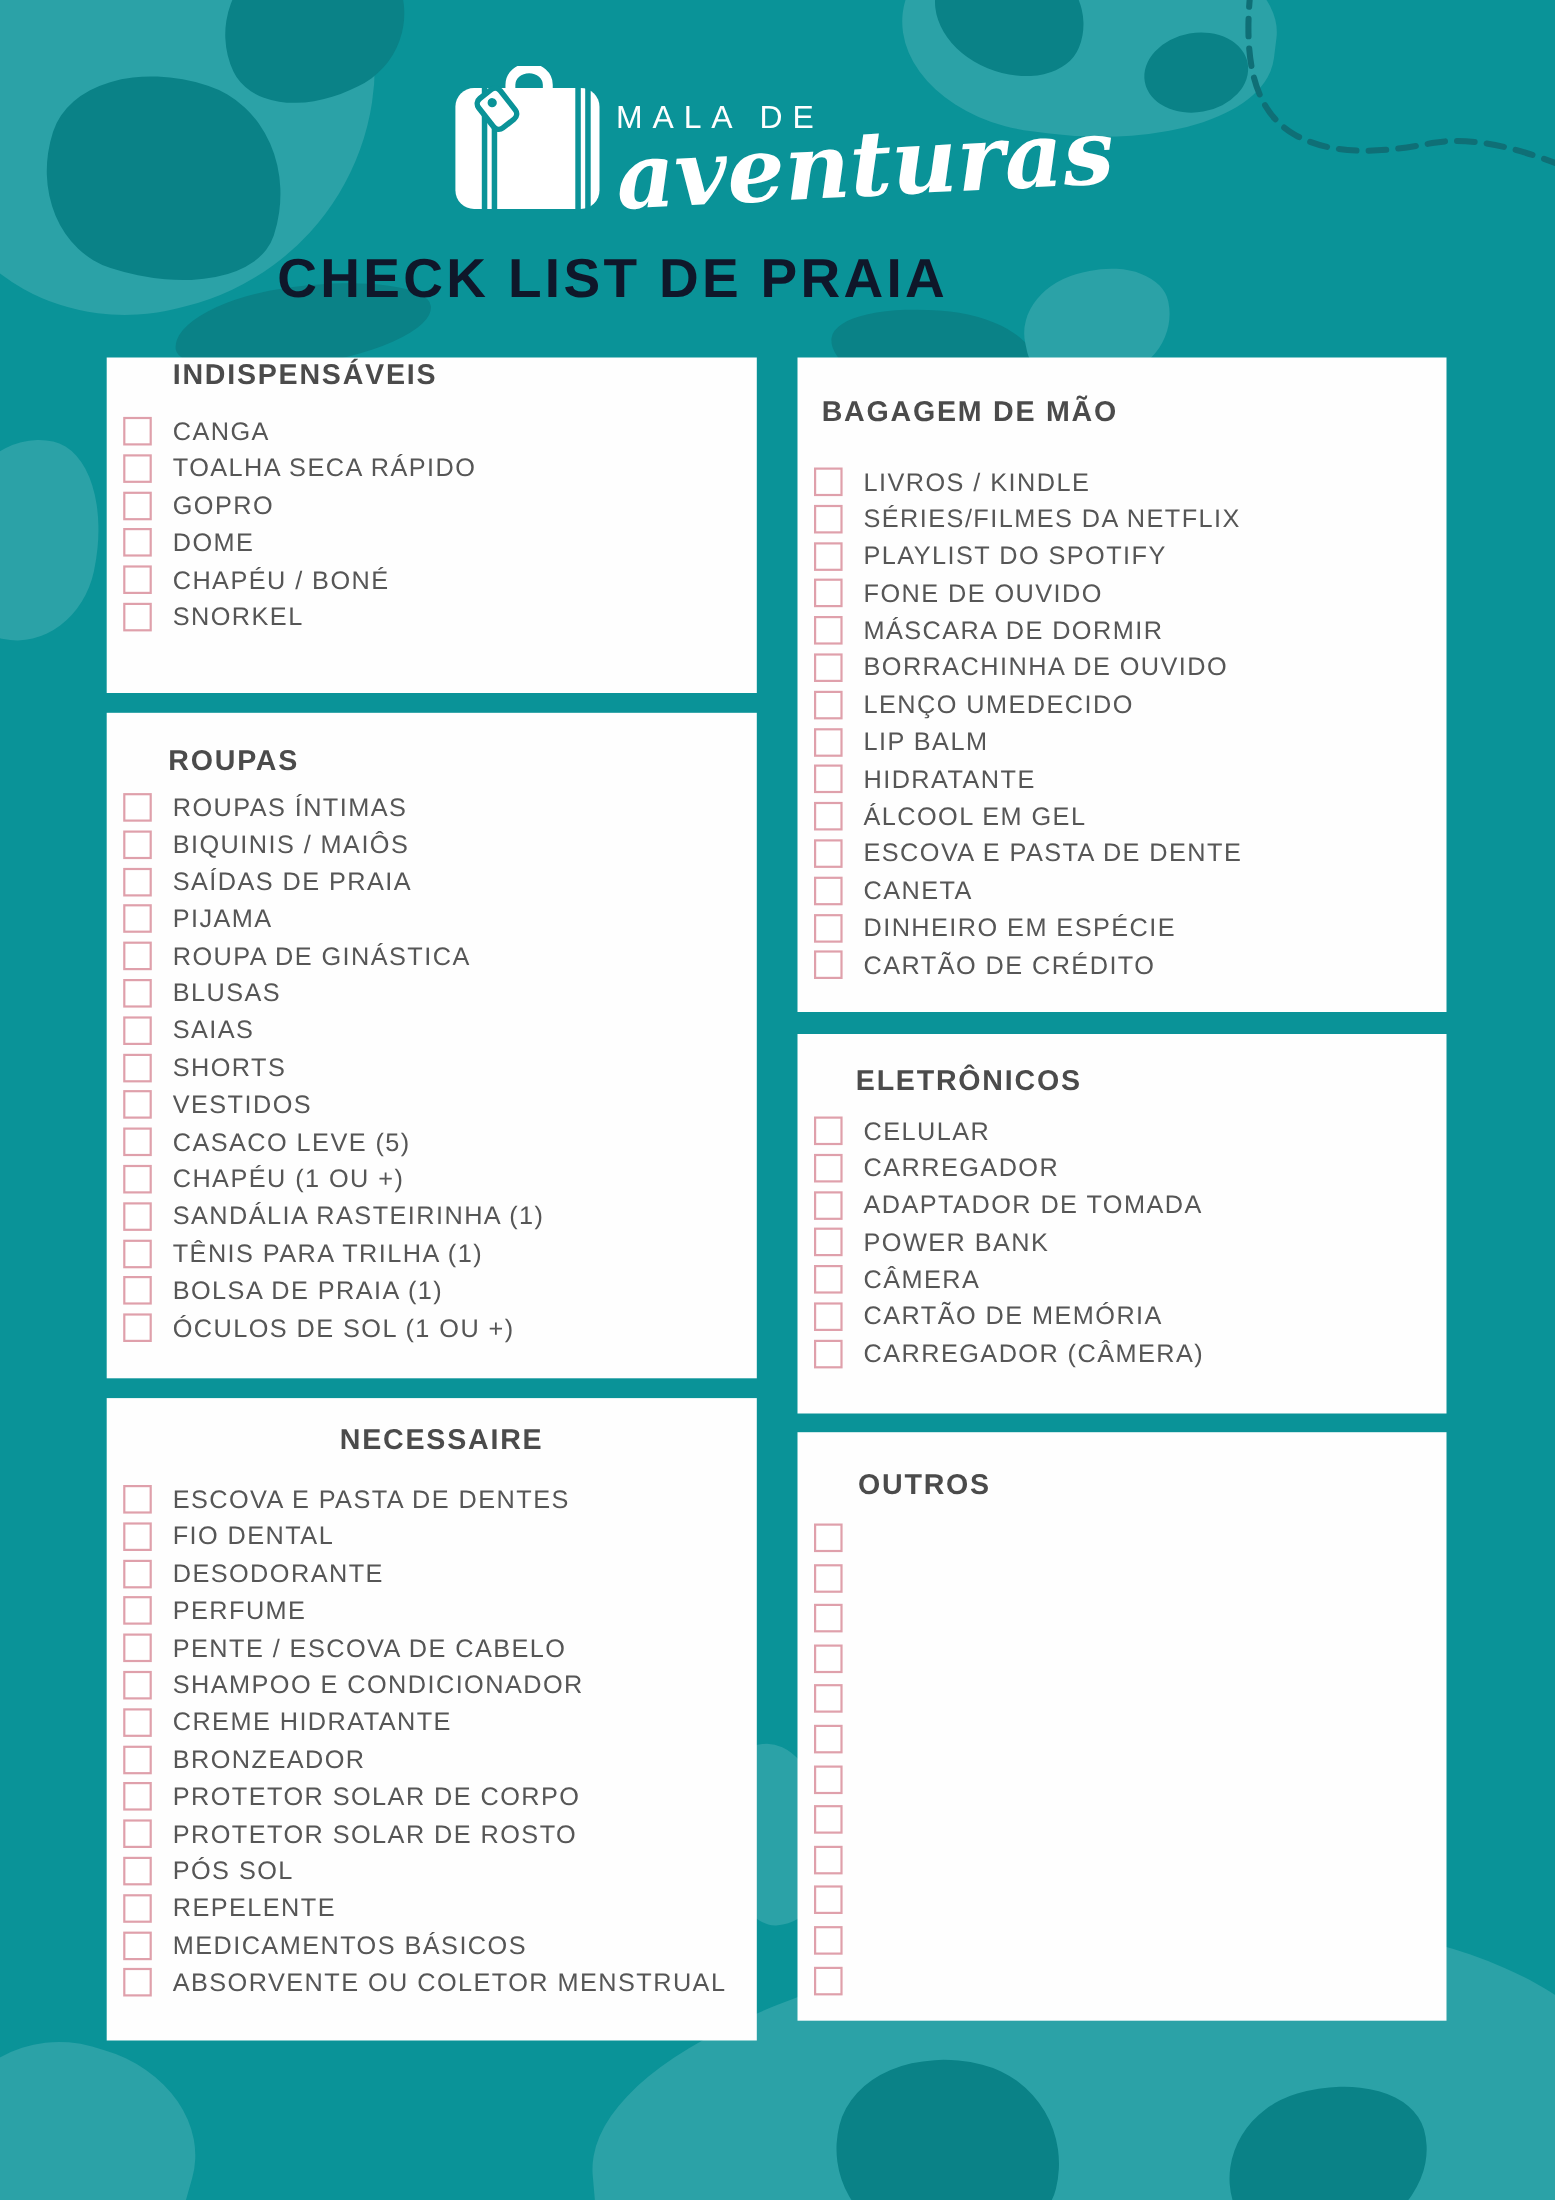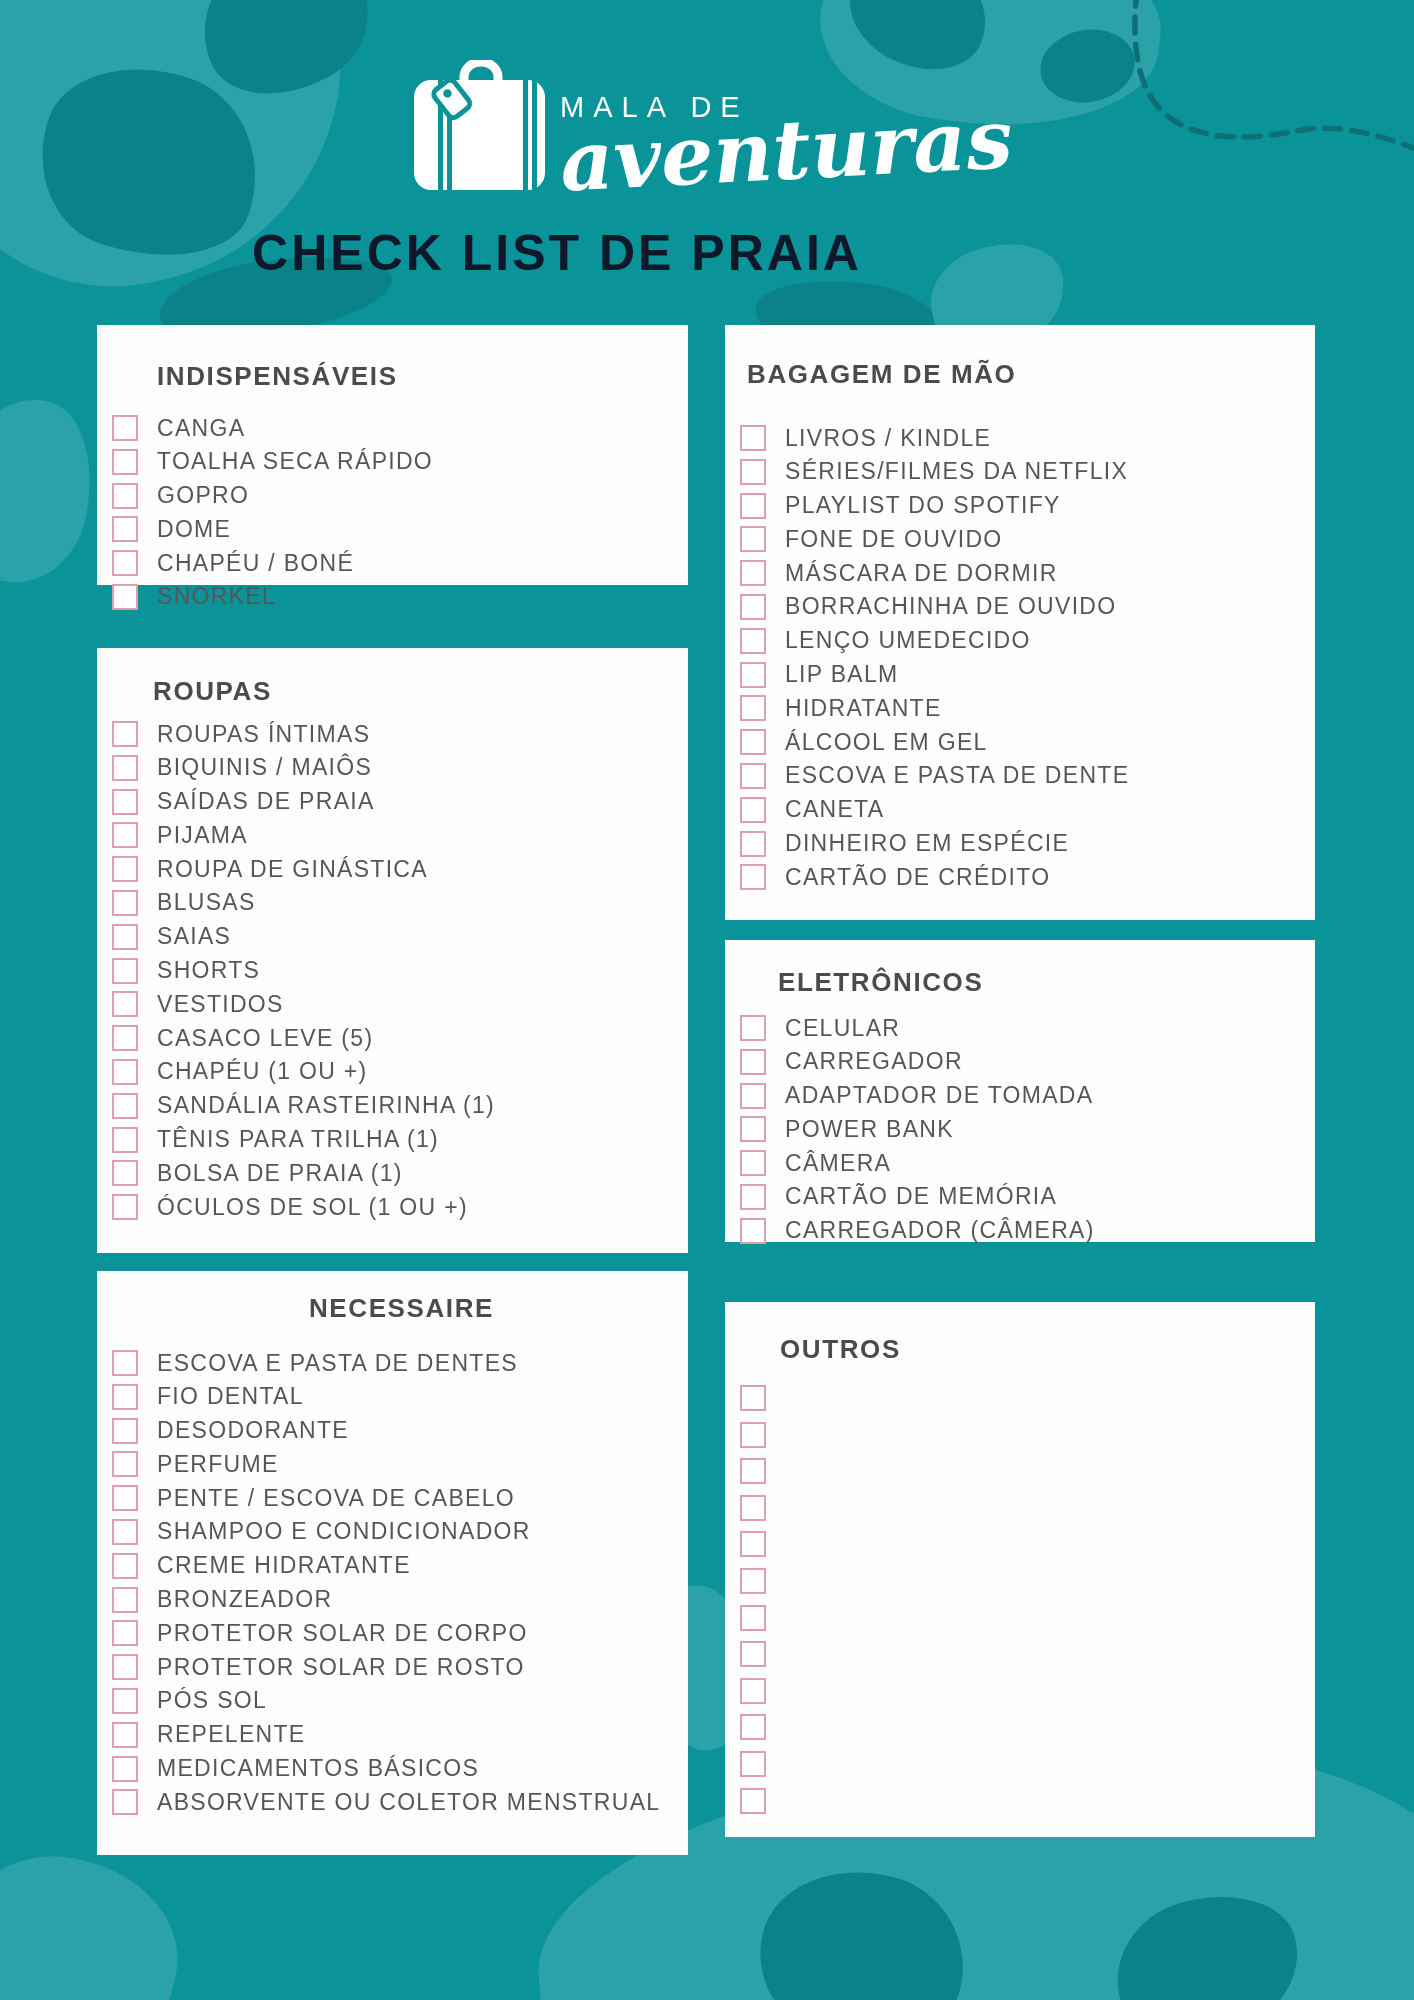--- a/index.html
+++ b/index.html
@@ -54,33 +54,33 @@
   .list{}
   .row{display:flex;align-items:center;height:26px;margin-bottom:7.8px;padding-left:15px;}
   .checkbox{
     width:26px;height:26px;box-sizing:border-box;flex:0 0 26px;
     border:2px solid #dfa0ab;background:#fff;
   }
   .label{
     margin-left:19px;font-size:23px;color:#565656;letter-spacing:1.3px;white-space:nowrap;
   }
   
-  .card-indispensaveis{left:97px;top:325px;width:591px;height:260px;padding-top:36px;}
+  .card-indispensaveis{left:97px;top:325px;width:591px;height:305px;}
   .card-indispensaveis .hdr{margin-left:60px;}
   .card-indispensaveis .list{margin-top:24px;}
   .card-roupas{left:97px;top:648px;width:591px;height:605px;padding-top:28px;}
   .card-roupas .hdr{margin-left:56px;}
   .card-roupas .list{margin-top:15px;}
   .card-necessaire{left:97px;top:1271px;width:591px;height:584px;padding-top:22px;}
   .card-necessaire .hdr{margin-left:18px;text-align:center;}
   .card-necessaire .list{margin-top:27px;}
   .card-bagagem{left:725px;top:325px;width:590px;height:595px;padding-top:34px;}
   .card-bagagem .hdr{margin-left:22px;}
   .card-bagagem .list{margin-top:36px;}
-  .card-eletronicos{left:725px;top:940px;width:590px;height:302px;padding-top:27px;}
+  .card-eletronicos{left:725px;top:940px;width:590px;height:345px;padding-top:27px;}
   .card-eletronicos .hdr{margin-left:53px;}
   .card-eletronicos .list{margin-top:18px;}
   .card-outros{left:725px;top:1302px;width:590px;height:535px;padding-top:32px;}
   .card-outros .hdr{margin-left:55px;}
   .card-outros .list{margin-top:21px;}
   .card-outros .row{margin-bottom:10.6px;}
 </style>
 </head>
 <body>
 

